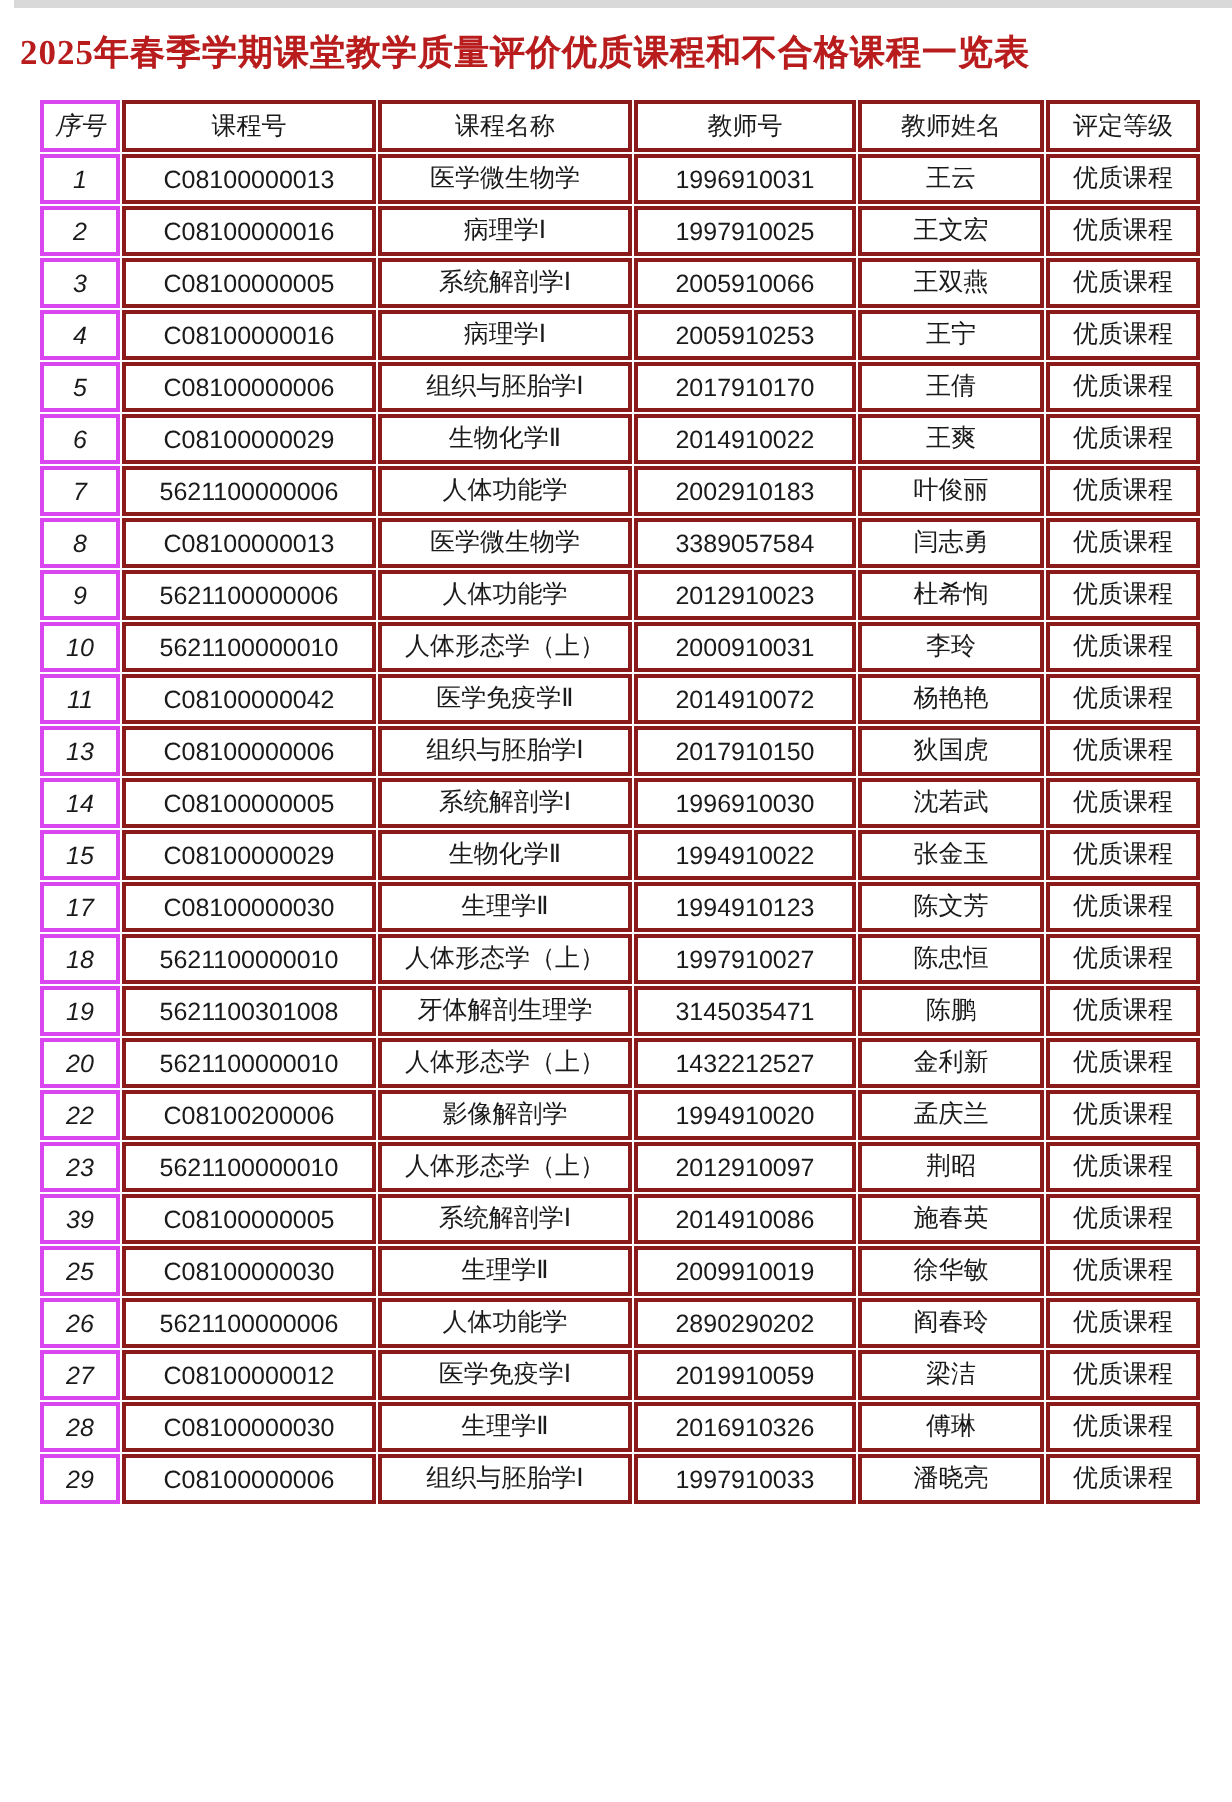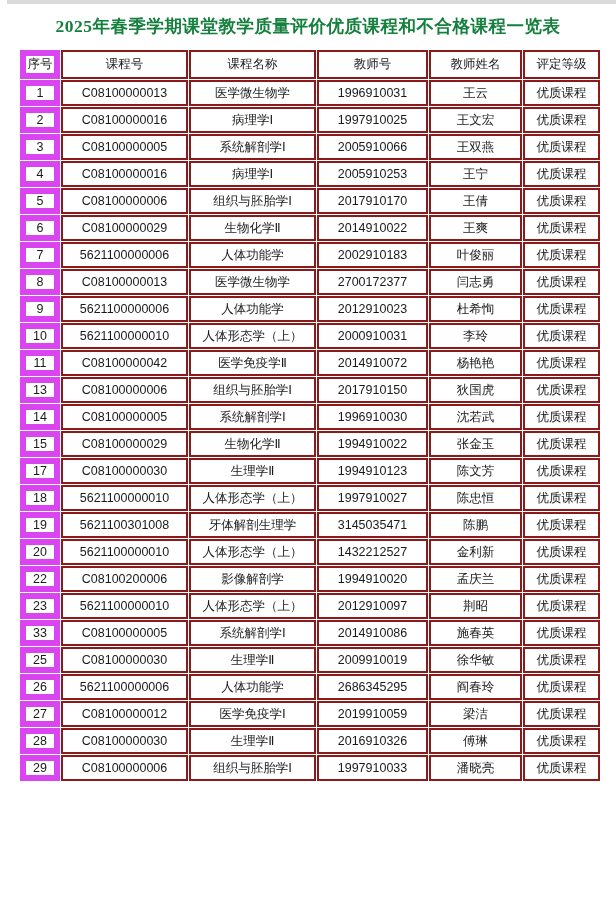--- a/index.html
+++ b/index.html
@@ -17,25 +17,25 @@
   .top-strip {
     position: absolute;
     top: 0;
     left: 7px;
     right: 0;
     height: 4px;
     background: #d9d9d9;
   }
   .doc-title {
     margin: 14px 10px 0 10px;
-    text-align: center;
+    text-align: left;
     font-family: "Liberation Serif", serif;
     font-weight: bold;
     font-size: 17.5px;
-    color: #15803d;
+    color: #b91c1c;
     letter-spacing: 0.5px;
     white-space: nowrap;
   }
   table.eval {
     table-layout: fixed;
     border-collapse: separate;
     border-spacing: 1px;
     margin: 11px 0 0 19px;
     width: 582px;
   }
@@ -50,21 +50,22 @@
     color: #1a1a1a;
     border: 2px solid #8b1a1a;
     overflow: hidden;
     white-space: nowrap;
     background: #ffffff;
   }
   table.eval th { height: 26px; }
   table.eval td { height: 25px; }
   table.eval th.col-seq,
   table.eval td.col-seq {
-    border: 6px solid #d946ef;
+    border: 2px solid #d946ef;
+    font-style: italic;
   }
 </style>
 </head>
 <body>
 
 <div class="top-strip"></div>
 
 <div class="doc-title">2025年春季学期课堂教学质量评价优质课程和不合格课程一览表</div>
 
 <table class="eval">
@@ -140,21 +141,21 @@
         <td>5621100000006</td>
         <td>人体功能学</td>
         <td>2002910183</td>
         <td>叶俊丽</td>
         <td>优质课程</td>
       </tr>
       <tr>
         <td class="col-seq">8</td>
         <td>C08100000013</td>
         <td>医学微生物学</td>
-        <td>2700172377</td>
+        <td>3389057584</td>
         <td>闫志勇</td>
         <td>优质课程</td>
       </tr>
       <tr>
         <td class="col-seq">9</td>
         <td>5621100000006</td>
         <td>人体功能学</td>
         <td>2012910023</td>
         <td>杜希恂</td>
         <td>优质课程</td>
@@ -241,40 +242,40 @@
       </tr>
       <tr>
         <td class="col-seq">23</td>
         <td>5621100000010</td>
         <td>人体形态学（上）</td>
         <td>2012910097</td>
         <td>荆昭</td>
         <td>优质课程</td>
       </tr>
       <tr>
-        <td class="col-seq">33</td>
+        <td class="col-seq">39</td>
         <td>C08100000005</td>
         <td>系统解剖学Ⅰ</td>
         <td>2014910086</td>
         <td>施春英</td>
         <td>优质课程</td>
       </tr>
       <tr>
         <td class="col-seq">25</td>
         <td>C08100000030</td>
         <td>生理学Ⅱ</td>
         <td>2009910019</td>
         <td>徐华敏</td>
         <td>优质课程</td>
       </tr>
       <tr>
         <td class="col-seq">26</td>
         <td>5621100000006</td>
         <td>人体功能学</td>
-        <td>2686345295</td>
+        <td>2890290202</td>
         <td>阎春玲</td>
         <td>优质课程</td>
       </tr>
       <tr>
         <td class="col-seq">27</td>
         <td>C08100000012</td>
         <td>医学免疫学Ⅰ</td>
         <td>2019910059</td>
         <td>梁洁</td>
         <td>优质课程</td>

